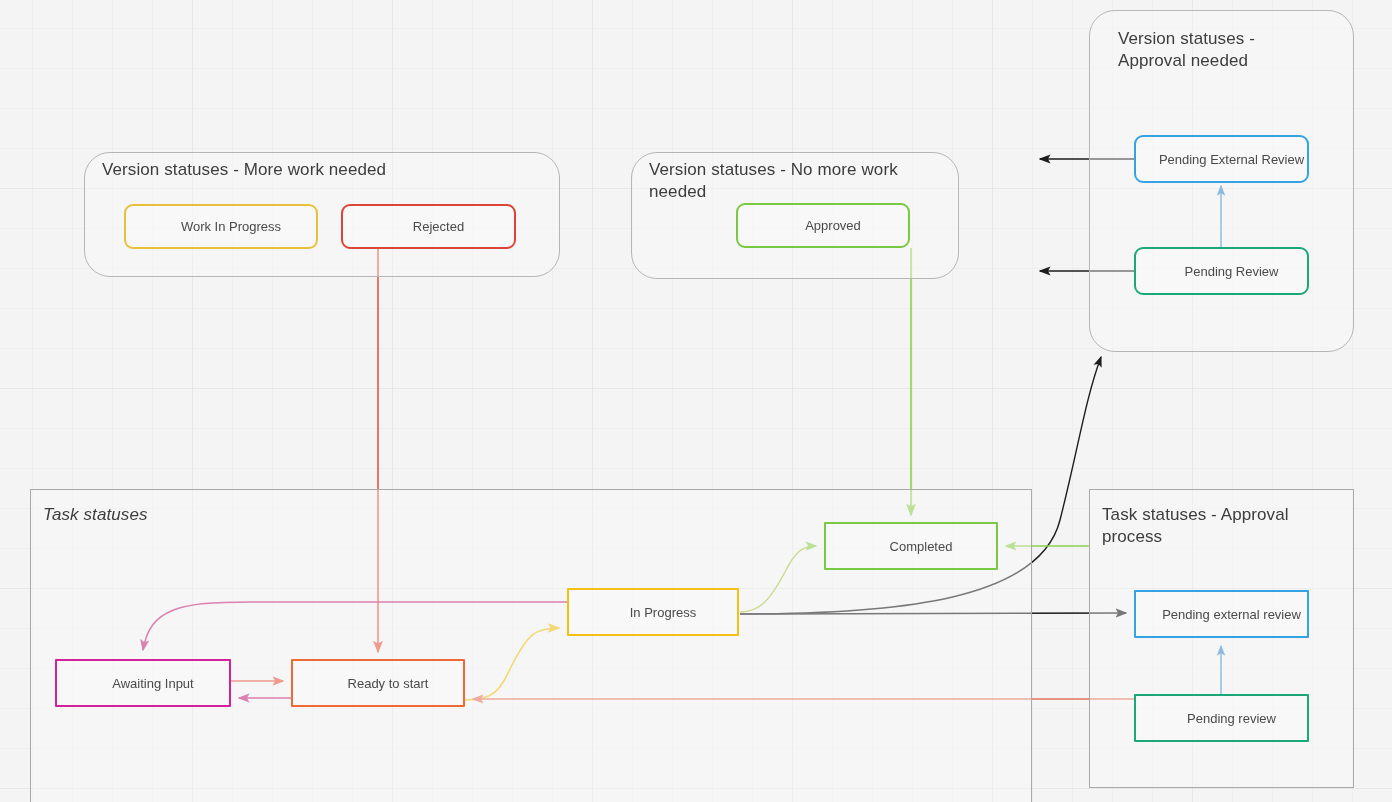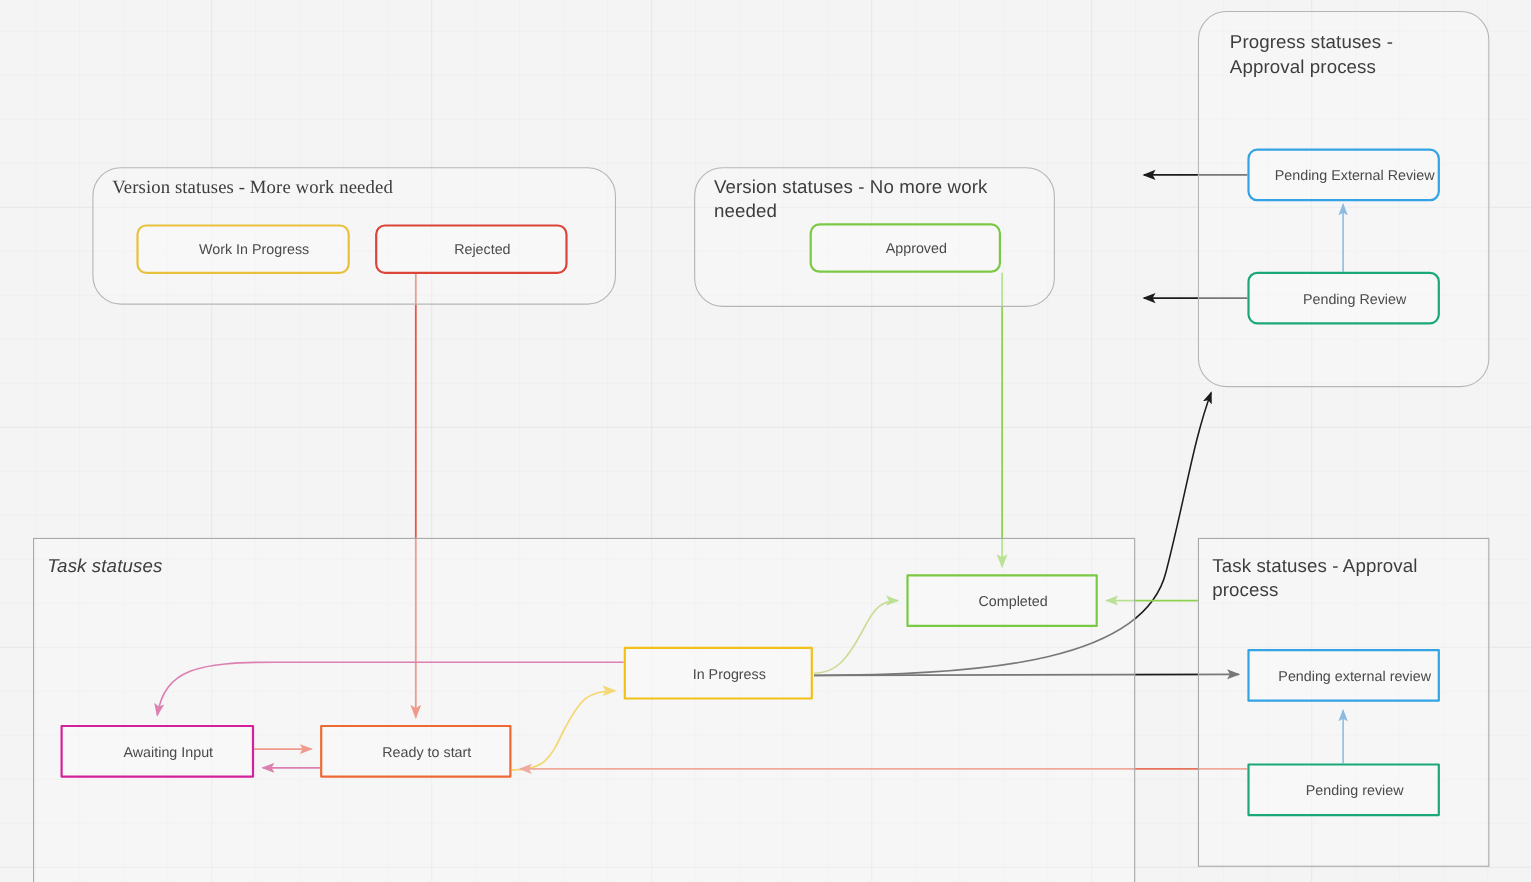--- a/index.html
+++ b/index.html
@@ -129,29 +129,29 @@
 
     <path d="M1134,699 L473,699" fill="none" stroke="#e8735c" stroke-width="1.5" marker-end="url(#ah-salmon)"></path>
 
     <path d="M1089,546 L1006,546" fill="none" stroke="#8fd14f" stroke-width="1.5" marker-end="url(#ah-green)"></path>
 
     <path d="M1221,694 L1221,646" fill="none" stroke="#3d8fd1" stroke-width="1.4" marker-end="url(#ah-blue)"></path>
   </svg>
 
 
   <div class="group group-round" style="left:84px; top:152px; width:476px; height:125px;">
-    <span class="group-label" style="left:17px; top:6px; width:440px;font-family:Liberation Serif, serif;">Version statuses - More work needed</span>
+    <span class="group-label" style="left:17px; top:6px; width:440px;">Version statuses - More work needed</span>
   </div>
 
   <div class="group group-round" style="left:631px; top:152px; width:328px; height:127px;">
     <span class="group-label" style="left:17px; top:6px; width:300px;">Version statuses - No more work needed</span>
   </div>
 
   <div class="group group-round" style="left:1089px; top:10px; width:265px; height:342px;">
-    <span class="group-label" style="left:28px; top:17px; width:180px;">Progress statuses - Approval process</span>
+    <span class="group-label" style="left:28px; top:17px; width:180px;">Version statuses - Approval needed</span>
   </div>
 
   <div class="group group-sq" style="left:30px; top:489px; width:1002px; height:348px;font-style:italic;">
     <span class="group-label" style="left:12px; top:14px;">Task statuses</span>
   </div>
 
   <div class="group group-sq" style="left:1089px; top:489px; width:265px; height:299px;">
     <span class="group-label" style="left:12px; top:14px; width:200px;">Task statuses - Approval process</span>
   </div>
 

